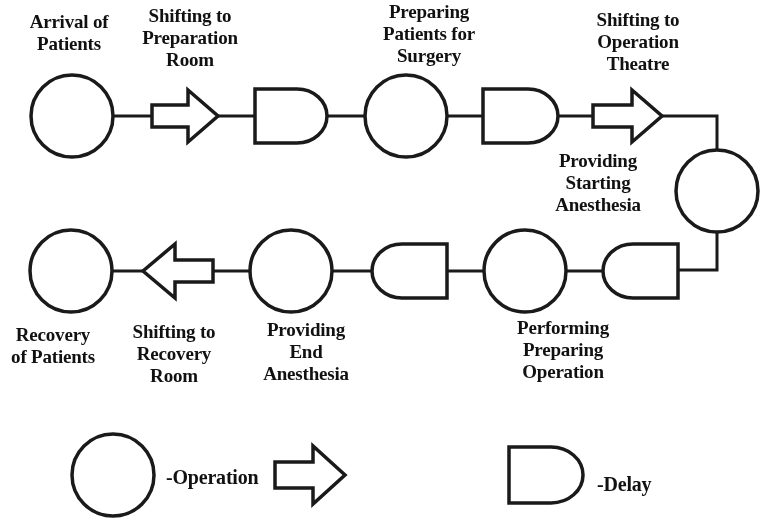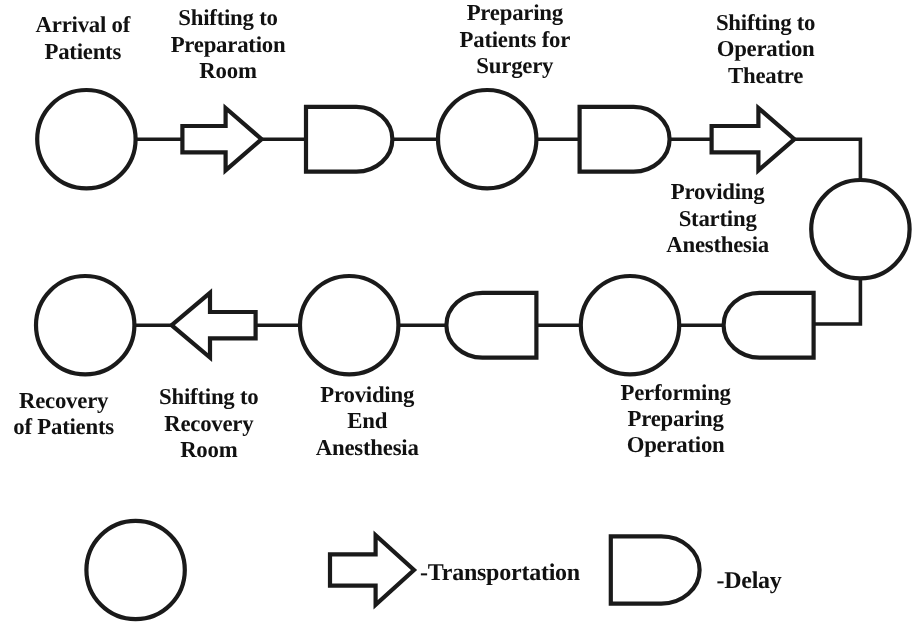--- a/index.html
+++ b/index.html
@@ -116,16 +116,16 @@
 Operation</div>
   <div class="node-label" style="left:306px; top:319px;">Providing
 End
 Anesthesia</div>
   <div class="node-label" style="left:174px; top:321px;">Shifting to
 Recovery
 Room</div>
   <div class="node-label" style="left:53px; top:324px;">Recovery
 of Patients</div>
 
-  <div class="legend-label" style="left:350px; top:465px;">-Transportation</div>
+  <div class="legend-label" style="left:166px; top:465px;">-Operation</div>
   <div class="legend-label" style="left:597px; top:472px;">-Delay</div>
 
 </div>
 
 </body></html>

